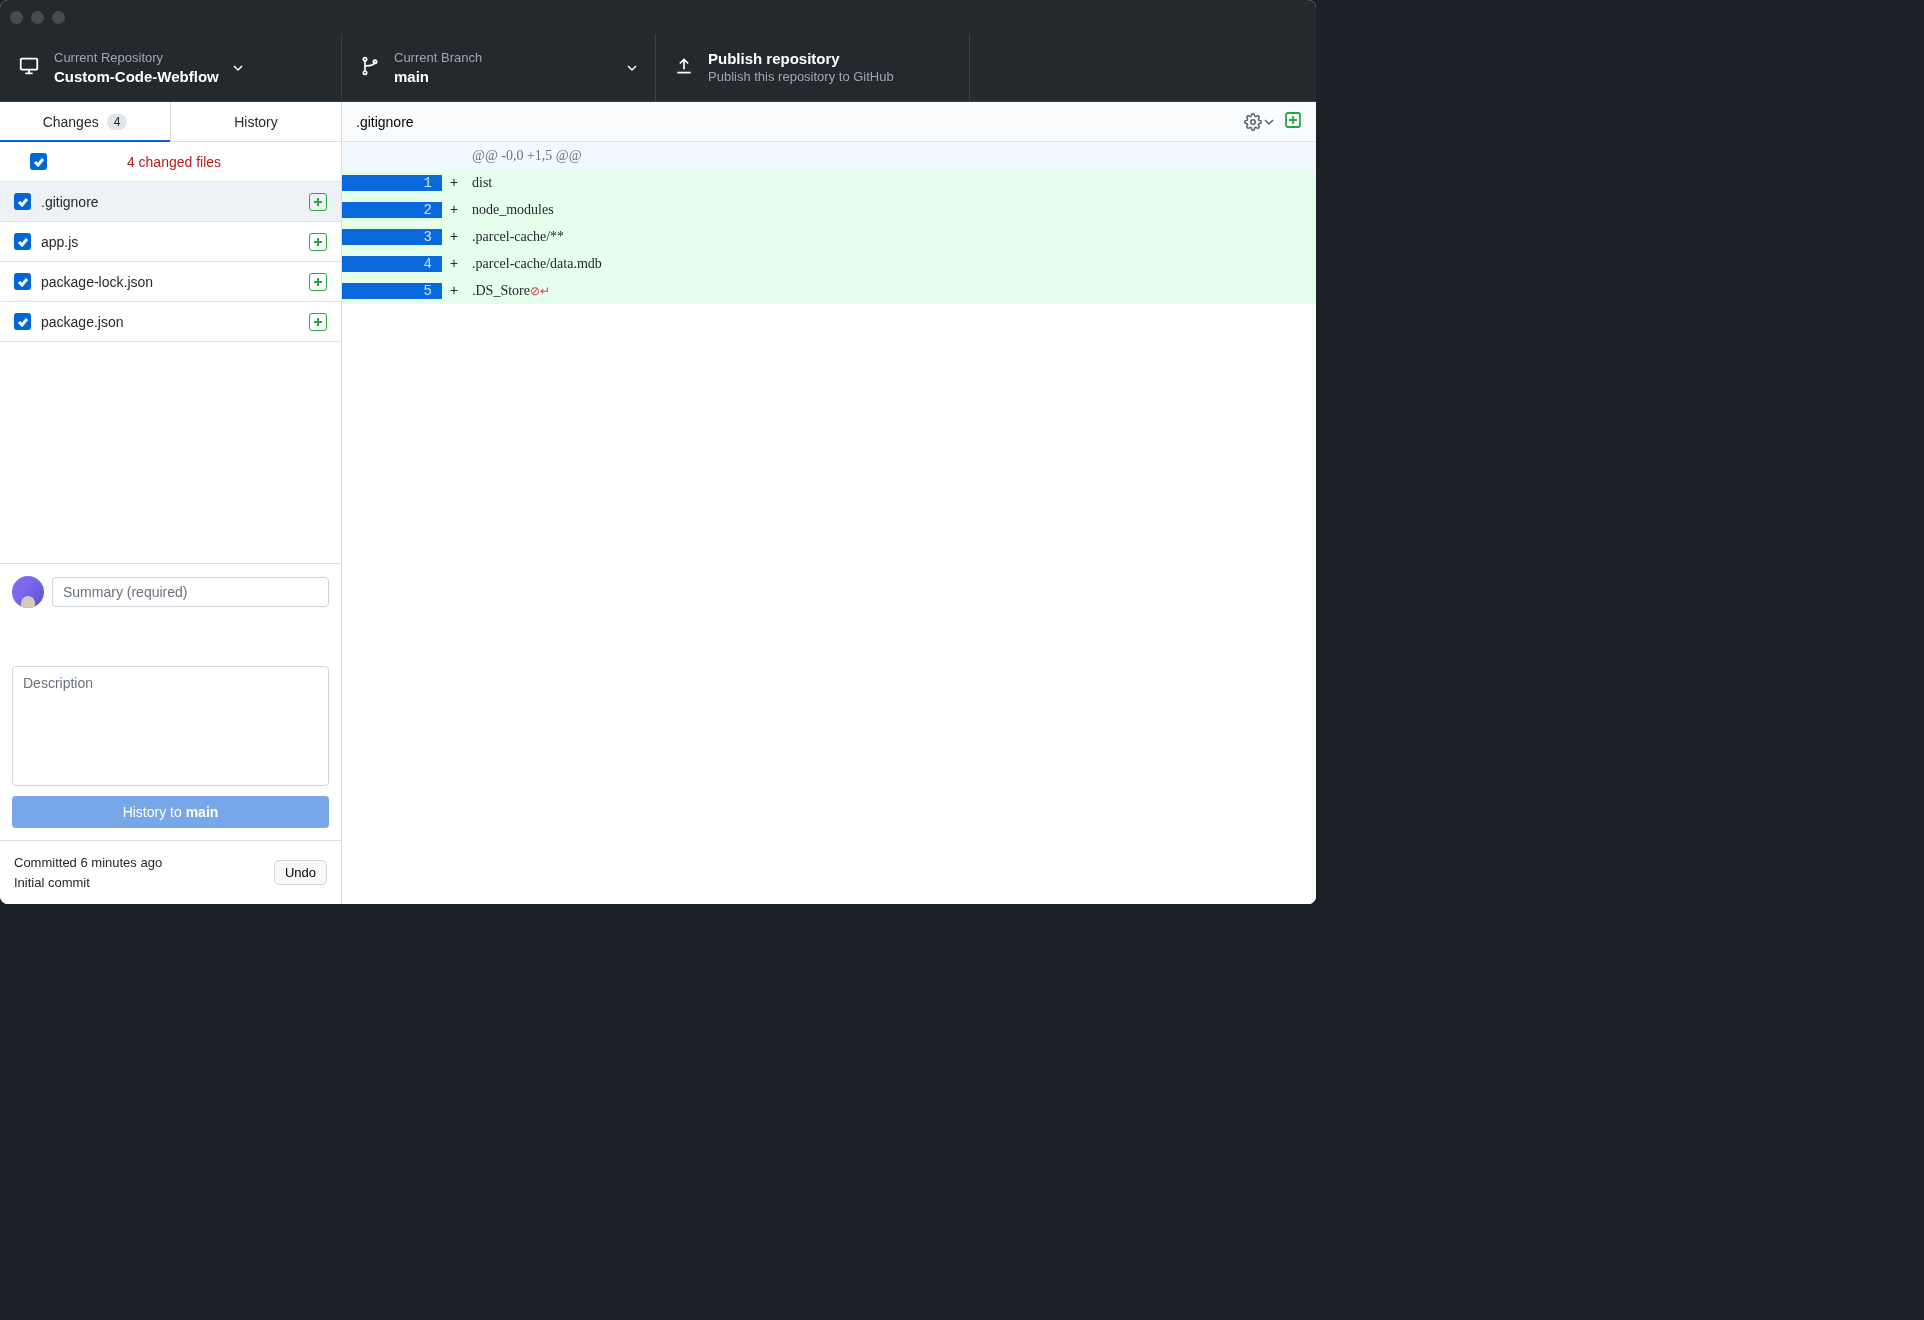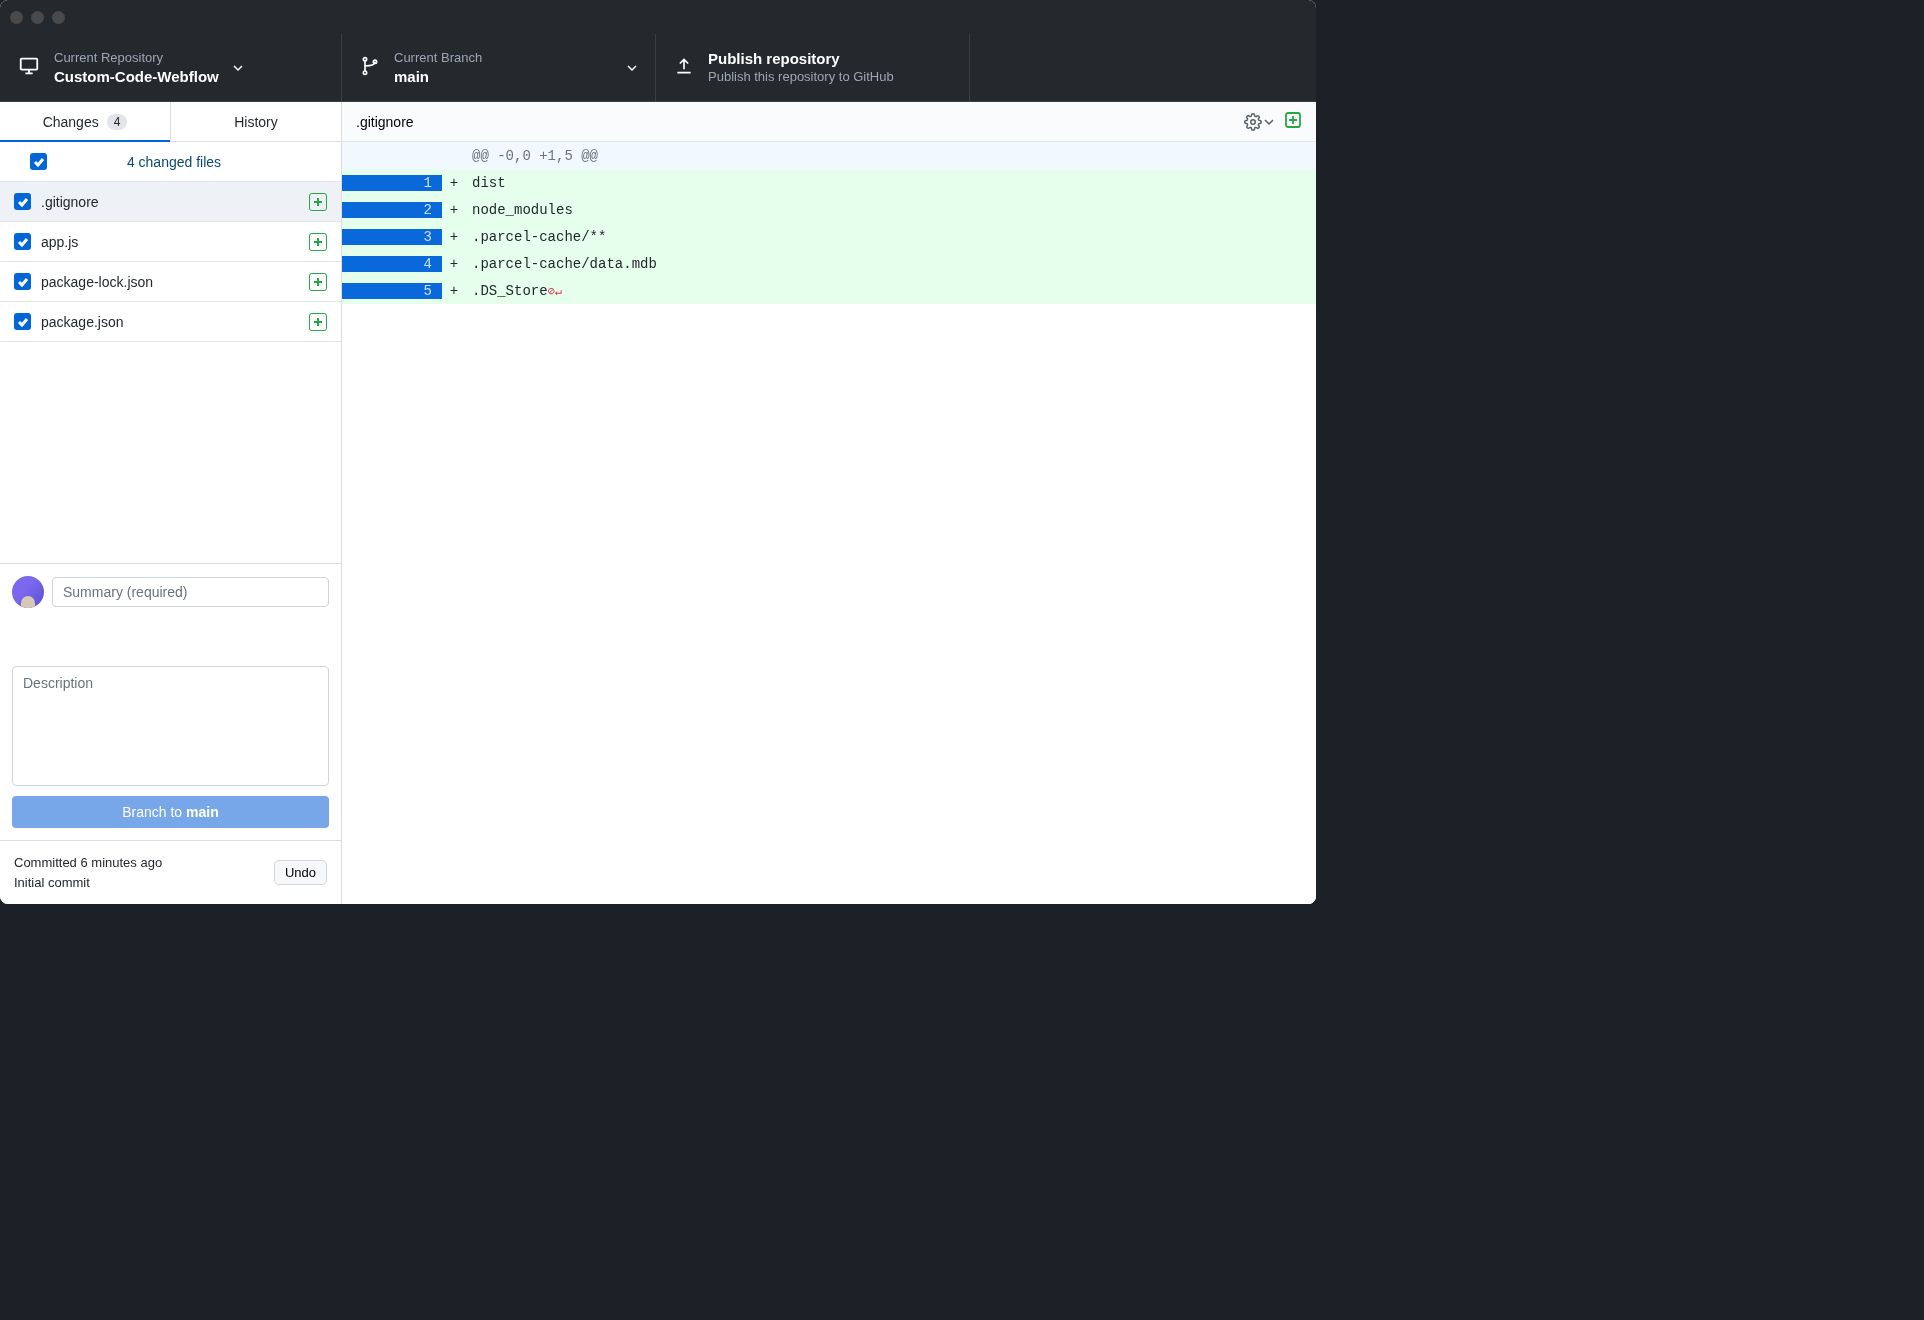--- a/index.html
+++ b/index.html
@@ -100,21 +100,21 @@
       font-weight: 500;
     }
     .files-header {
       height: 40px;
       display: flex;
       align-items: center;
       padding: 0 30px;
       gap: 10px;
       border-bottom: 1px solid #e1e4e8;
       font-size: 14px;
-      color: #0c4a6e;
+      color: #b91c1c;
     }
     .files-header .text { flex:1; text-align:center; padding-right: 20px;}
     .file-list { flex: 1; overflow-y: auto; }
     .file-item {
       height: 40px;
       display: flex;
       align-items: center;
       padding: 0 14px;
       gap: 10px;
       border-bottom: 1px solid #e1e4e8;
@@ -238,21 +238,21 @@
     }
     .gutter .ln {
       width:50px; text-align:right; padding-right:10px;
       color: #babec2; user-select:none;
     }
     .diff-row.added .gutter { background:#0969da; }
     .diff-row.added .gutter .ln { color:#cde0ff; }
     .diff-row.hunk .gutter { background:#dbe9f9; }
     .sign { width:24px; text-align:center; color:#24292e; user-select:none;}
     .diff-row.hunk .content { color:#6a737d; }
-    .content { white-space:pre; color:#24292e; padding-left:6px;}
+    .content { white-space:pre; color:#24292e; padding-left:6px;font-family:Liberation Serif, serif;}
     .eol-marker { color:#d73a49; font-size:12px; }
     .caret { width:10px; height:10px; }
   </style>
 </head>
 <body>
 
 <div class="app-window">
 
   <div class="titlebar">
     <div class="traffic-light"></div>
@@ -393,21 +393,21 @@
           </div>
         </div>
 
       <div class="commit-panel">
         <div class="summary-row">
           <div class="avatar"></div>
           <input class="summary-input" placeholder="Summary (required)" style="">
         </div>
         <textarea class="desc-input" placeholder="Description" style=""></textarea>
         <button class="commit-btn">
-          <span>Branch to </span><b>main</b>
+          <span>History to </span><b>main</b>
         </button>
       </div>
 
       <div class="commit-status">
         <div class="commit-status-text">
           <div>Committed 6 minutes ago</div>
           <div>Initial commit</div>
         </div>
         <button class="undo-btn">Undo</button>
       </div>

